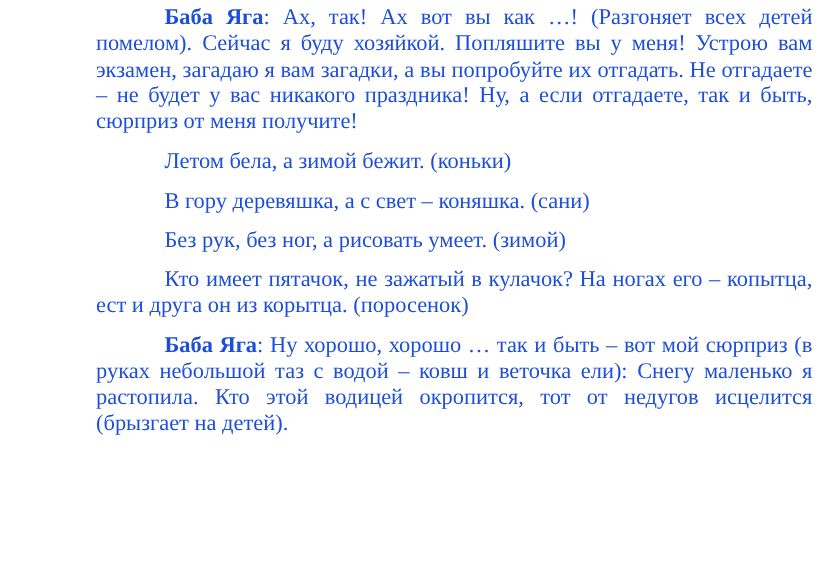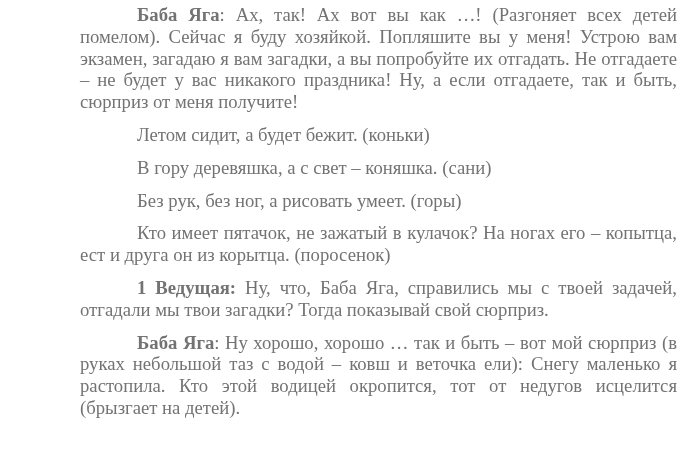--- a/index.html
+++ b/index.html
@@ -6,21 +6,21 @@
     margin: 0;
     padding: 0;
     background: #ffffff;
   }
   .page {
     width: 700px;
     height: 445px;
     box-sizing: border-box;
     padding: 4px 23px 0 80px;
     background: #ffffff;
-    color: #737373;
+    color: #1d4ed8;
     font-family: "Liberation Serif", "DejaVu Serif", serif;
     font-size: 18.7px;
     line-height: 21.8px;
     text-align: justify;
     overflow: hidden;
   }
   .para {
     margin: 0 0 11px 0;
     text-indent: 57px;
   }
@@ -28,27 +28,26 @@
     font-weight: bold;
   }
 </style>
 </head>
 <body>
 
 <div class="page">
 
   <p class="para"><b class="speaker">Баба Яга</b><span>: Ах, так! Ах вот вы как …! (Разгоняет всех детей помелом). Сейчас я буду хозяйкой. Попляшите вы у меня! Устрою вам экзамен, загадаю я вам загадки, а вы попробуйте их отгадать. Не отгадаете – не будет у вас никакого праздника! Ну, а если отгадаете, так и быть, сюрприз от меня получите!</span></p>
 
-  <p class="para"><span>Летом сидит, а будет бежит. (коньки)</span></p>
+  <p class="para"><span>Летом бела, а зимой бежит. (коньки)</span></p>
 
   <p class="para"><span>В гору деревяшка, а с свет – коняшка. (сани)</span></p>
 
 
 
-  <p class="para"><span>Без рук, без ног, а рисовать умеет. (горы)</span></p>
+  <p class="para"><span>Без рук, без ног, а рисовать умеет. (зимой)</span></p>
 
   <p class="para"><span>Кто имеет пятачок, не зажатый в кулачок? На ногах его – копытца, ест и друга он из корытца. (поросенок)</span></p>
 
-  <p class="para"><b class="speaker">1 Ведущая:</b><span> Ну, что, Баба Яга, справились мы с твоей задачей, отгадали мы твои загадки? Тогда показывай свой сюрприз.</span></p>
 
   <p class="para"><b class="speaker">Баба Яга</b><span>: Ну хорошо, хорошо … так и быть – вот мой сюрприз (в руках небольшой таз с водой – ковш и веточка ели): Снегу маленько я растопила. Кто этой водицей окропится, тот от недугов исцелится (брызгает на детей).</span></p>
 
 </div>
 
 </body></html>

